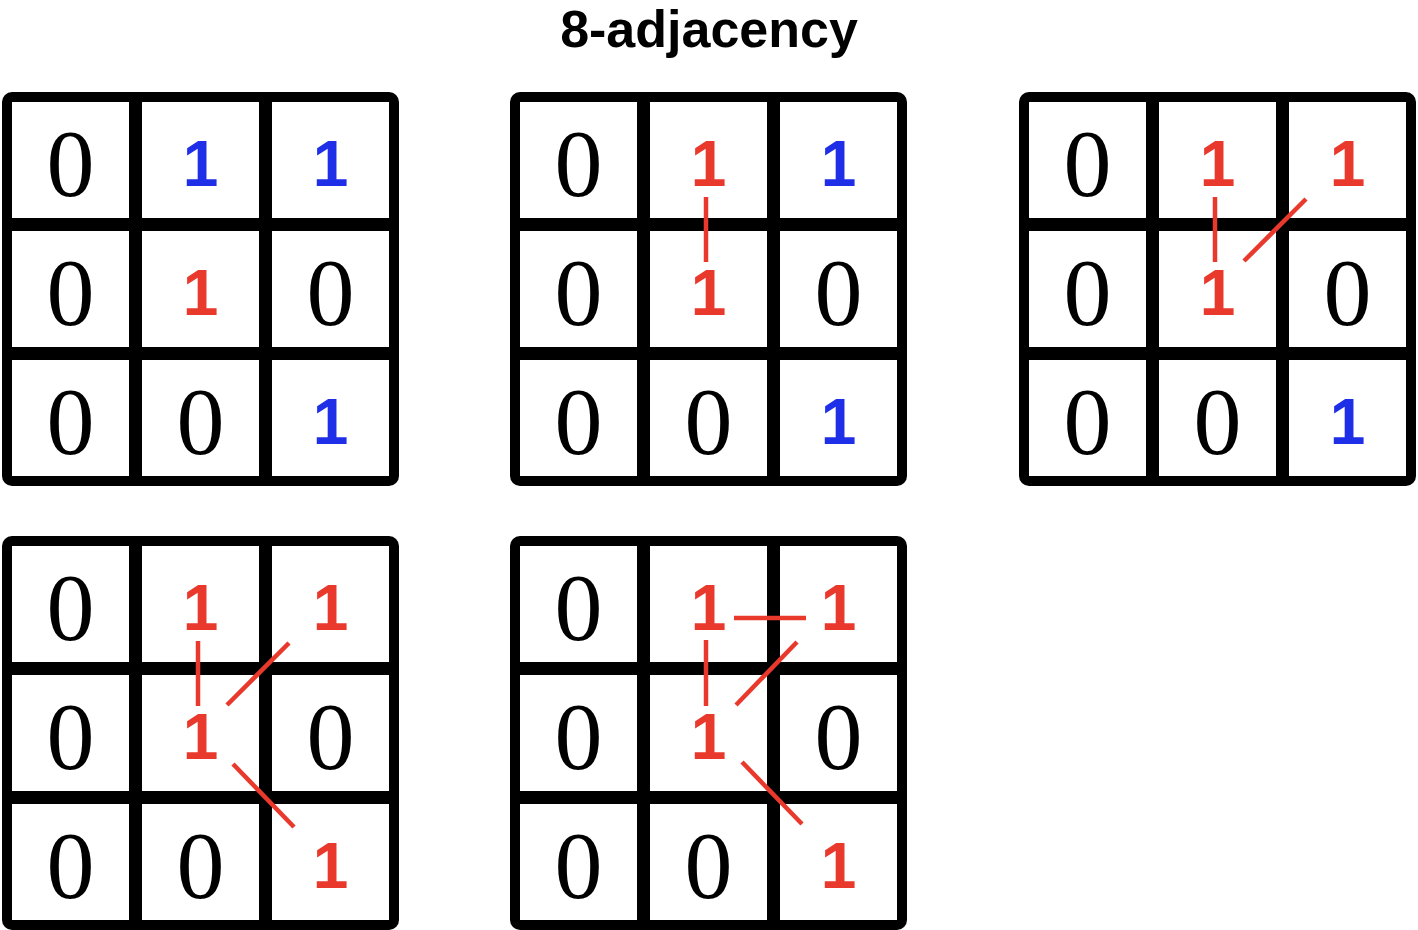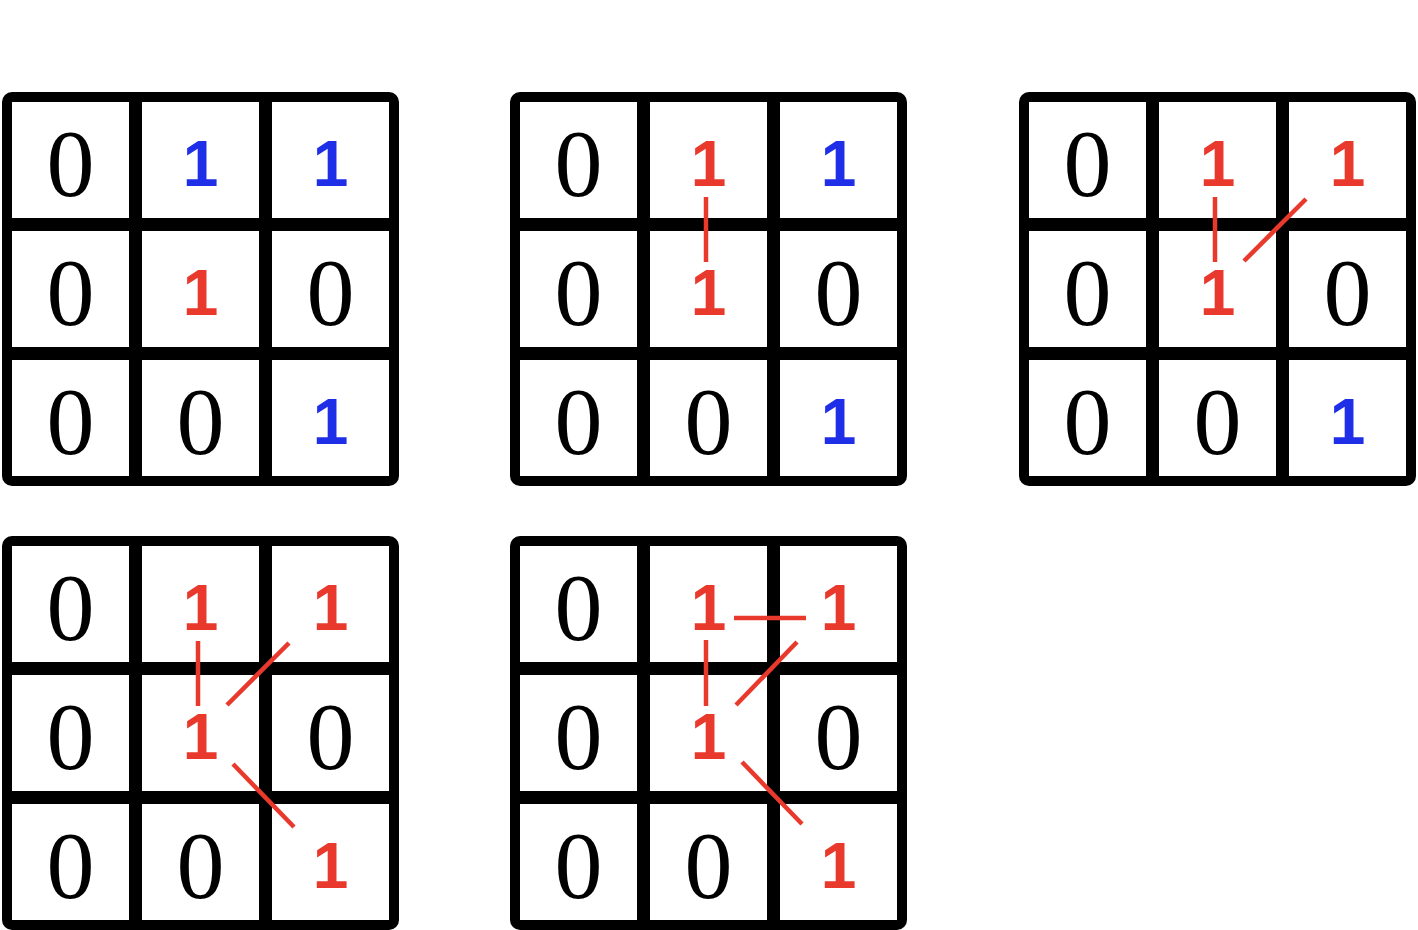--- a/index.html
+++ b/index.html
@@ -72,20 +72,21 @@
     top: 0;
     width: 397px;
     height: 394px;
     pointer-events: none;
   }
 </style>
 </head>
 <body>
 
 <div class="canvas">
+  <div class="title">8-adjacency</div>
   <div class="grid g1">
       <div class="cell">
         <span class="digit zero" style="color: rgb(0, 0, 0);">0</span>
       </div>
       <div class="cell">
         <span class="digit one" style="color: rgb(31, 47, 232);">1</span>
       </div>
       <div class="cell">
         <span class="digit one" style="color: rgb(31, 47, 232);">1</span>
       </div>

